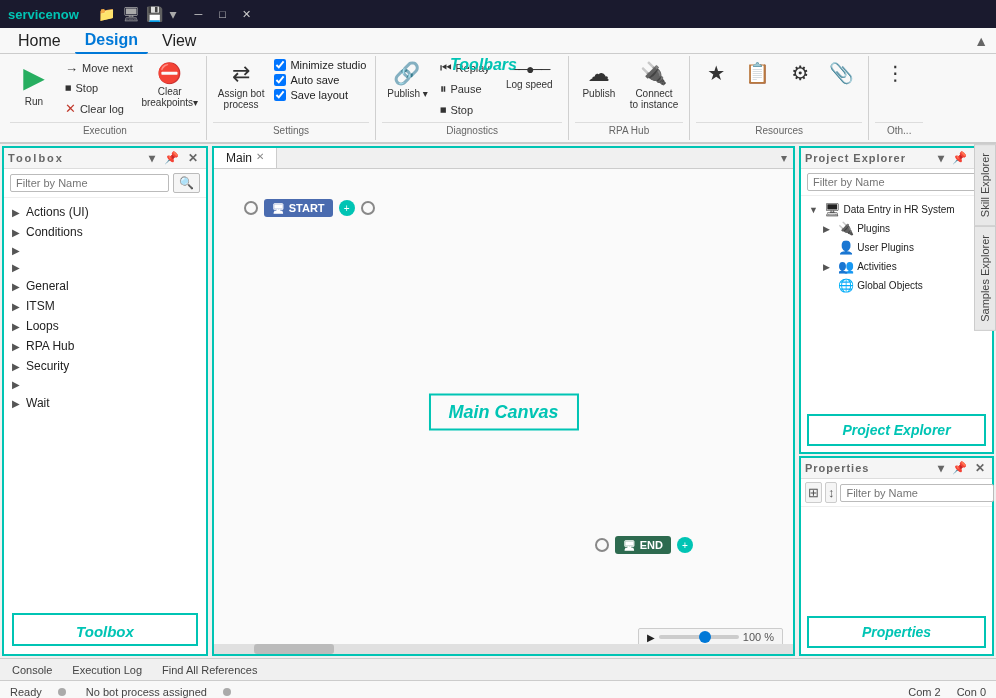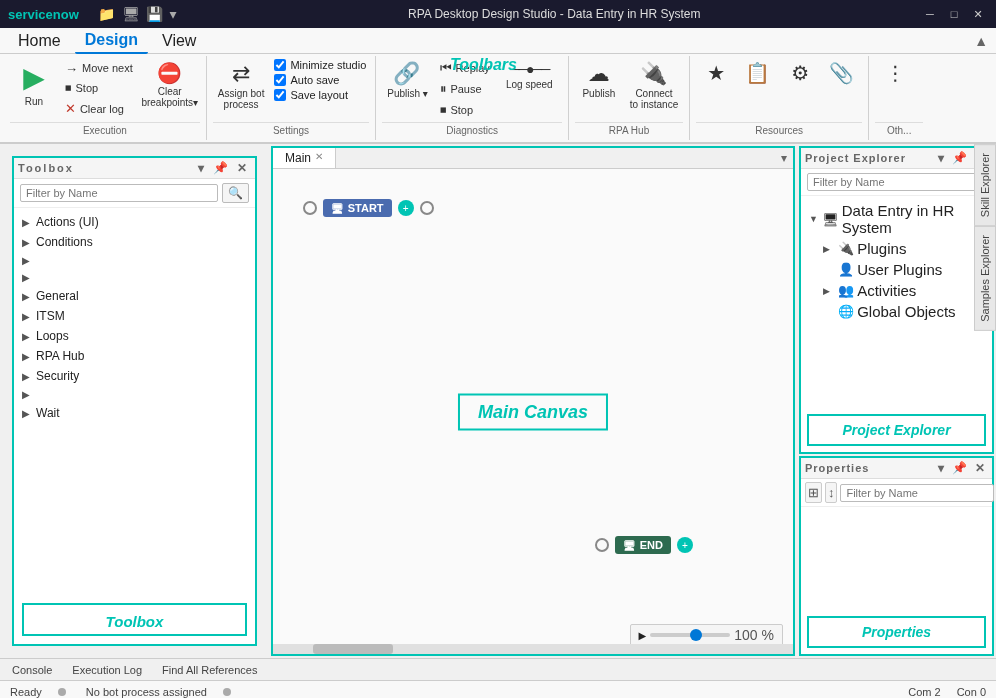--- a/index.html
+++ b/index.html
@@ -33,21 +33,21 @@
     .ribbon-btn-small { display: flex; align-items: center; gap: 4px; padding: 2px 5px; cursor: pointer; border-radius: 2px; font-size: 11px; color: #333; }
     .ribbon-btn-small .sm-icon { font-size: 13px; }
     .ribbon-col { display: flex; flex-direction: column; gap: 1px; justify-content: center; }
     .ribbon-checkbox { display: flex; align-items: center; gap: 4px; font-size: 11px; cursor: pointer; padding: 1px 3px; }
     .ribbon-checkbox input { width: 12px; height: 12px; }
 
     
     #main-layout { display: flex; flex: 1; height: calc(698px - 28px - 26px - 84px - 22px - 22px); }
 
     
-    #toolbox-panel { width: 245px; background: #fff; border: 2px solid #00c4b4; display: flex; flex-direction: column; margin: 12px; }
+    #toolbox-panel { width: 206px; background: #fff; border: 2px solid #00c4b4; display: flex; flex-direction: column; margin: 2px; }
     #toolbox-header { display: flex; align-items: center; background: #f5f5f5; border-bottom: 1px solid #ddd; padding: 2px 4px; font-size: 11px; font-weight: 600; color: #555; }
     #toolbox-header span { flex: 1; letter-spacing: 1px; }
     #toolbox-header .panel-btns { display: flex; gap: 2px; }
     #toolbox-header .panel-btn { cursor: pointer; color: #666; font-size: 12px; padding: 1px 3px; }
     .filter-row { display: flex; align-items: center; padding: 4px 6px; gap: 4px; border-bottom: 1px solid #eee; }
     .filter-input { flex: 1; border: 1px solid #bbb; border-radius: 2px; padding: 2px 5px; font-size: 11px; }
     .filter-btn { cursor: pointer; border: 1px solid #bbb; background: #f5f5f5; padding: 2px 5px; font-size: 12px; border-radius: 2px; }
     .tree-list { overflow-y: auto; flex: 1; padding: 4px 0; }
     .tree-item { display: flex; align-items: center; padding: 3px 8px; cursor: pointer; font-size: 12px; }
     .tree-item .chevron { width: 14px; font-size: 10px; color: #555; }
@@ -65,39 +65,39 @@
     .start-node { position: absolute; top: 30px; left: 30px; display: flex; align-items: center; gap: 6px; }
     .start-box { background: #4a6baf; color: white; font-size: 11px; font-weight: bold; padding: 3px 8px; border-radius: 3px; display: flex; align-items: center; gap: 4px; }
     .node-circle-add { width: 16px; height: 16px; background: #00c4b4; border-radius: 50%; display: flex; align-items: center; justify-content: center; color: white; font-size: 10px; cursor: pointer; }
     .node-circle-empty { width: 14px; height: 14px; border: 2px solid #888; border-radius: 50%; }
     .end-node { position: absolute; bottom: 100px; right: 100px; display: flex; align-items: center; gap: 6px; }
     .end-box { background: #2d6a4f; color: white; font-size: 11px; font-weight: bold; padding: 3px 8px; border-radius: 3px; display: flex; align-items: center; gap: 4px; }
     .zoom-bar { position: absolute; bottom: 8px; right: 10px; display: flex; align-items: center; gap: 4px; background: #f5f5f5; border: 1px solid #ccc; padding: 2px 8px; border-radius: 2px; }
     .zoom-play { font-size: 10px; cursor: pointer; }
     .zoom-slider { width: 80px; height: 4px; background: #ccc; border-radius: 2px; position: relative; }
     .zoom-thumb { width: 12px; height: 12px; background: #0078d7; border-radius: 50%; position: absolute; top: -4px; left: 40px; cursor: pointer; }
-    .zoom-label { font-size: 14px; color: #555; }
+    .zoom-label { font-size: 11px; color: #555; }
     .scrollbar-h { position: absolute; bottom: 0; left: 0; right: 0; height: 10px; background: #e0e0e0; }
     .scrollbar-thumb { height: 100%; width: 80px; background: #bbb; border-radius: 3px; margin-left: 40px; }
 
     
     #right-panels { width: 195px; display: flex; flex-direction: column; margin: 2px; gap: 2px; }
     #project-explorer { border: 2px solid #00c4b4; background: #fff; flex: 1; display: flex; flex-direction: column; }
     #properties-panel { border: 2px solid #00c4b4; background: #fff; height: 200px; display: flex; flex-direction: column; }
     .panel-header { display: flex; align-items: center; background: #f5f5f5; border-bottom: 1px solid #ddd; padding: 2px 4px; font-size: 11px; font-weight: 600; color: #555; }
     .panel-header span.title { flex: 1; letter-spacing: 1px; }
     .panel-header .panel-btns { display: flex; gap: 2px; }
     .panel-header .panel-btn { cursor: pointer; color: #666; font-size: 12px; padding: 1px 3px; }
     .pe-filter { display: flex; align-items: center; padding: 4px 6px; border-bottom: 1px solid #eee; }
     .pe-filter input { flex: 1; border: 1px solid #bbb; border-radius: 2px; padding: 2px 5px; font-size: 11px; }
     .pe-tree { padding: 4px 4px; flex: 1; overflow: auto; }
     .pe-item { padding: 2px 4px; cursor: pointer; font-size: 11px; display: flex; align-items: center; gap: 3px; }
     .pe-item .pe-chevron { width: 12px; font-size: 9px; color: #555; }
     .pe-item .pe-icon { font-size: 13px; }
-    .pe-item .pe-label { font-size: 15px; }
+    .pe-item .pe-label { font-size: 10px; }
     .pe-children { padding-left: 14px; }
     .panel-label { text-align: center; color: #00c4b4; font-weight: bold; font-size: 14px; padding: 6px 0; font-style: italic; border: 2px solid #00c4b4; margin: 6px; }
 
     
     .props-filter-row { display: flex; align-items: center; padding: 3px 4px; border-bottom: 1px solid #eee; gap: 3px; }
     .props-filter-row .props-icon-btn { cursor: pointer; font-size: 13px; color: #555; padding: 2px; border: 1px solid #ccc; border-radius: 2px; background: #f5f5f5; }
     .props-filter-row input { flex: 1; border: 1px solid #bbb; border-radius: 2px; padding: 2px 5px; font-size: 11px; }
     .vtab { writing-mode: vertical-rl; text-orientation: mixed; transform: rotate(180deg); padding: 8px 4px; font-size: 11px; background: #e8e8e8; border: 1px solid #ccc; cursor: pointer; color: #444; }
 
     
@@ -116,21 +116,20 @@
 <body>
 
 <div id="title-bar">
   <span class="logo">servicenow</span>
   <span class="title-icons">
     <span style="color:#aaa;font-size:14px;cursor:pointer;">📁</span>
     <span style="color:#aaa;font-size:14px;cursor:pointer;">🖥</span>
     <span style="color:#aaa;font-size:14px;cursor:pointer;">💾</span>
     <span style="color:#aaa;font-size:14px;cursor:pointer;">▾</span>
   </span>
-  <span class="title">RPA Desktop Design Studio - Data Entry in HR System</span>
   <div class="win-controls">
     <span class="win-btn">─</span>
     <span class="win-btn">□</span>
     <span class="win-btn close">✕</span>
   </div>
 </div>
 
 <div id="menu-bar">
   <span class="menu-item">Home</span>
   <span class="menu-item active">Design</span>

